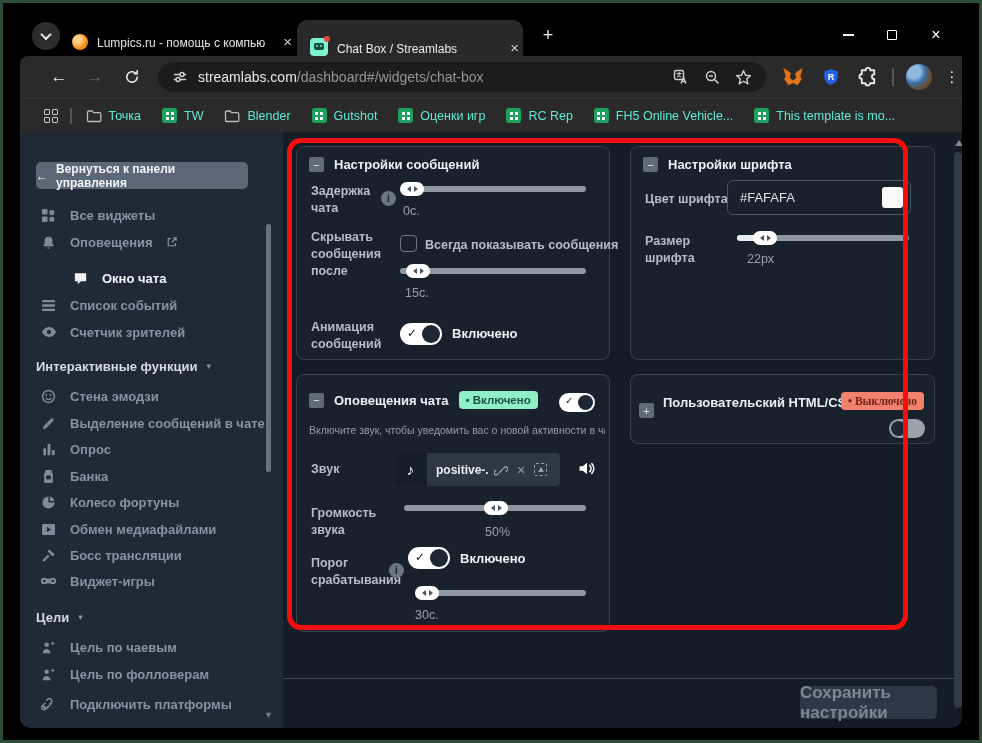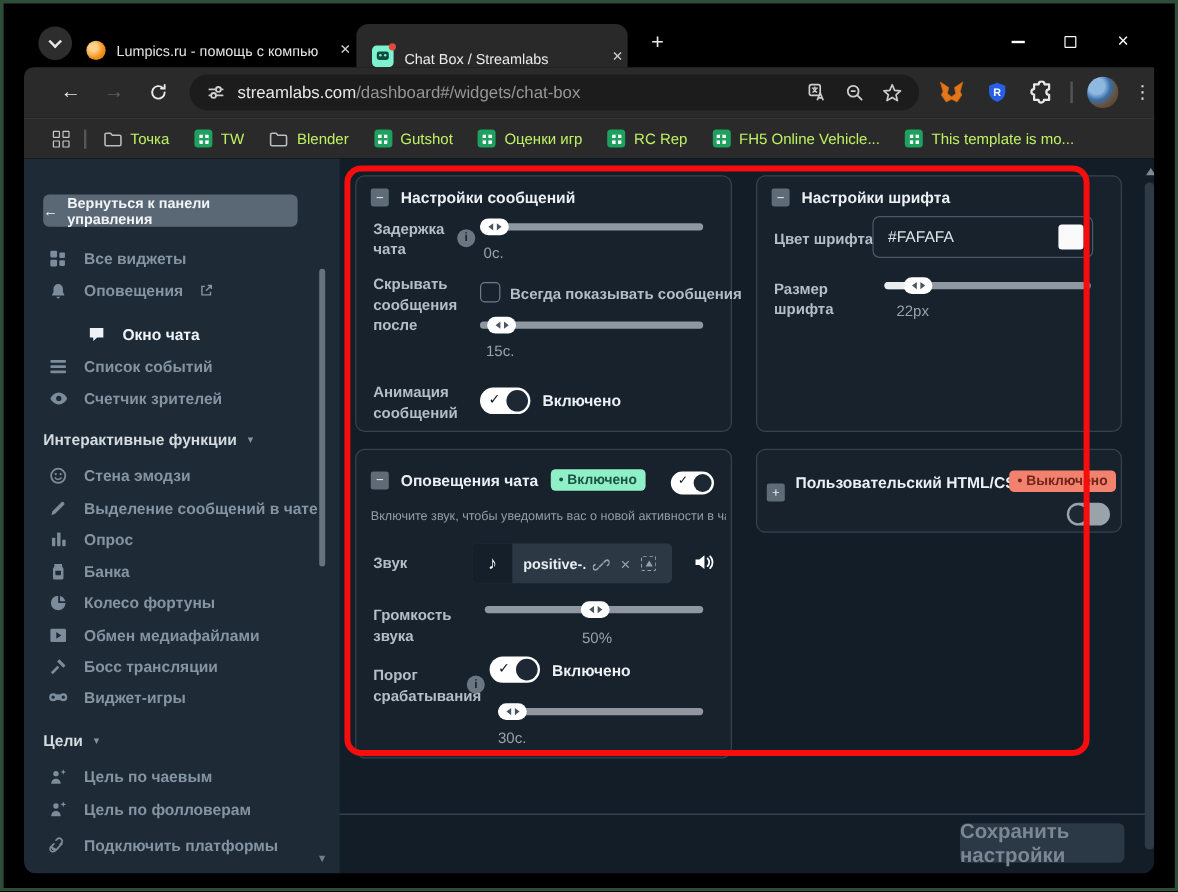--- a/index.html
+++ b/index.html
@@ -42,21 +42,21 @@
   .tool-sep{position:absolute;left:872px;top:12px;width:1.5px;height:18px;background:#555;}
   .avatar{position:absolute;left:886px;top:8px;width:26px;height:26px;border-radius:50%;
     background:radial-gradient(circle at 30% 30%, #8fb8e0 0 26%, #3a6ea8 45%, #6b4e31 68%, #243e57 100%);}
   .kebab{position:absolute;left:922px;top:8px;width:20px;height:26px;color:#e0e0e0;font-size:15px;display:flex;align-items:center;justify-content:center;}
 
   
   .bookbar{position:absolute;left:0;top:84px;width:100%;height:34px;background:#2a2a2a;border-top:1px solid #363636;display:flex;align-items:center;padding:0 0 0 24px;}
   .apps-grid{width:14px;height:14px;display:grid;grid-template-columns:6px 6px;grid-template-rows:6px 6px;gap:2px;}
   .apps-grid i{border:1.5px solid #c8c8c8;border-radius:1px;}
   .bm-sep{width:1.5px;height:16px;background:#555;margin:0 14px 0 12px;}
-  .bm{display:flex;align-items:center;gap:7px;margin-right:21px;color:#bef264;font-size:12.5px;white-space:nowrap;}
+  .bm{display:flex;align-items:center;gap:7px;margin-right:21px;color:#5eead4;font-size:12.5px;white-space:nowrap;}
   .ic-sheet{position:relative;width:15px;height:15px;border-radius:3px;background:#1ea05f;flex:none;}
   .ic-sheet::after{content:"";position:absolute;left:3.5px;top:3.5px;width:8px;height:8px;background:
      linear-gradient(#1ea05f,#1ea05f) 50% 0/2px 100% no-repeat,
      linear-gradient(#1ea05f,#1ea05f) 0 50%/100% 2px no-repeat,#fff;border-radius:1px;}
 
   
   .page{position:absolute;left:0;top:118px;width:100%;height:596px;background:#131d27;border-radius:0 0 10px 10px;overflow:hidden;}
   .sidebar{position:absolute;left:0;top:0;width:263px;height:100%;background:#1e2b37;}
   .back-btn{position:absolute;left:16px;top:30px;width:212px;height:27px;background:#5a6875;border-radius:5px;color:#f2f5f7;font-size:12px;font-weight:700;display:flex;align-items:center;justify-content:center;gap:8px;}
   .snav{position:absolute;left:0;width:100%;height:22px;display:flex;align-items:center;gap:13px;padding-left:20px;color:#8494a2;font-size:13px;font-weight:600;}
@@ -542,21 +542,21 @@
                 <i class="tri-l"></i>
                 <i class="tri-r"></i>
               </span>
         </div>
         <div class="val" style="left:118px;top:233px;">30с.</div>
       </div>
 
       <div class="panel" style="left:347px;top:242px;width:305px;height:70px;">
         <span class="boxic" style="position:absolute;left:8px;top:28px;">+</span>
         <span class="ptitle" style="position:absolute;left:32px;top:20px;">Пользовательский HTML/CSS</span>
-        <span class="badge off" style="left:210px;top:17px;">• Выключено</span>
+        <span class="badge off" style="left:210px;top:17px;font-family:Liberation Serif, serif;">• Выключено</span>
         <span class="tog-off" style="left:258px;top:44px;">
           <span class="knob"></span>
         </span>
       </div>
 
       <div class="red-rect"></div>
 
       <div class="divider"></div>
       <div class="save-btn">Сохранить настройки</div>
 

